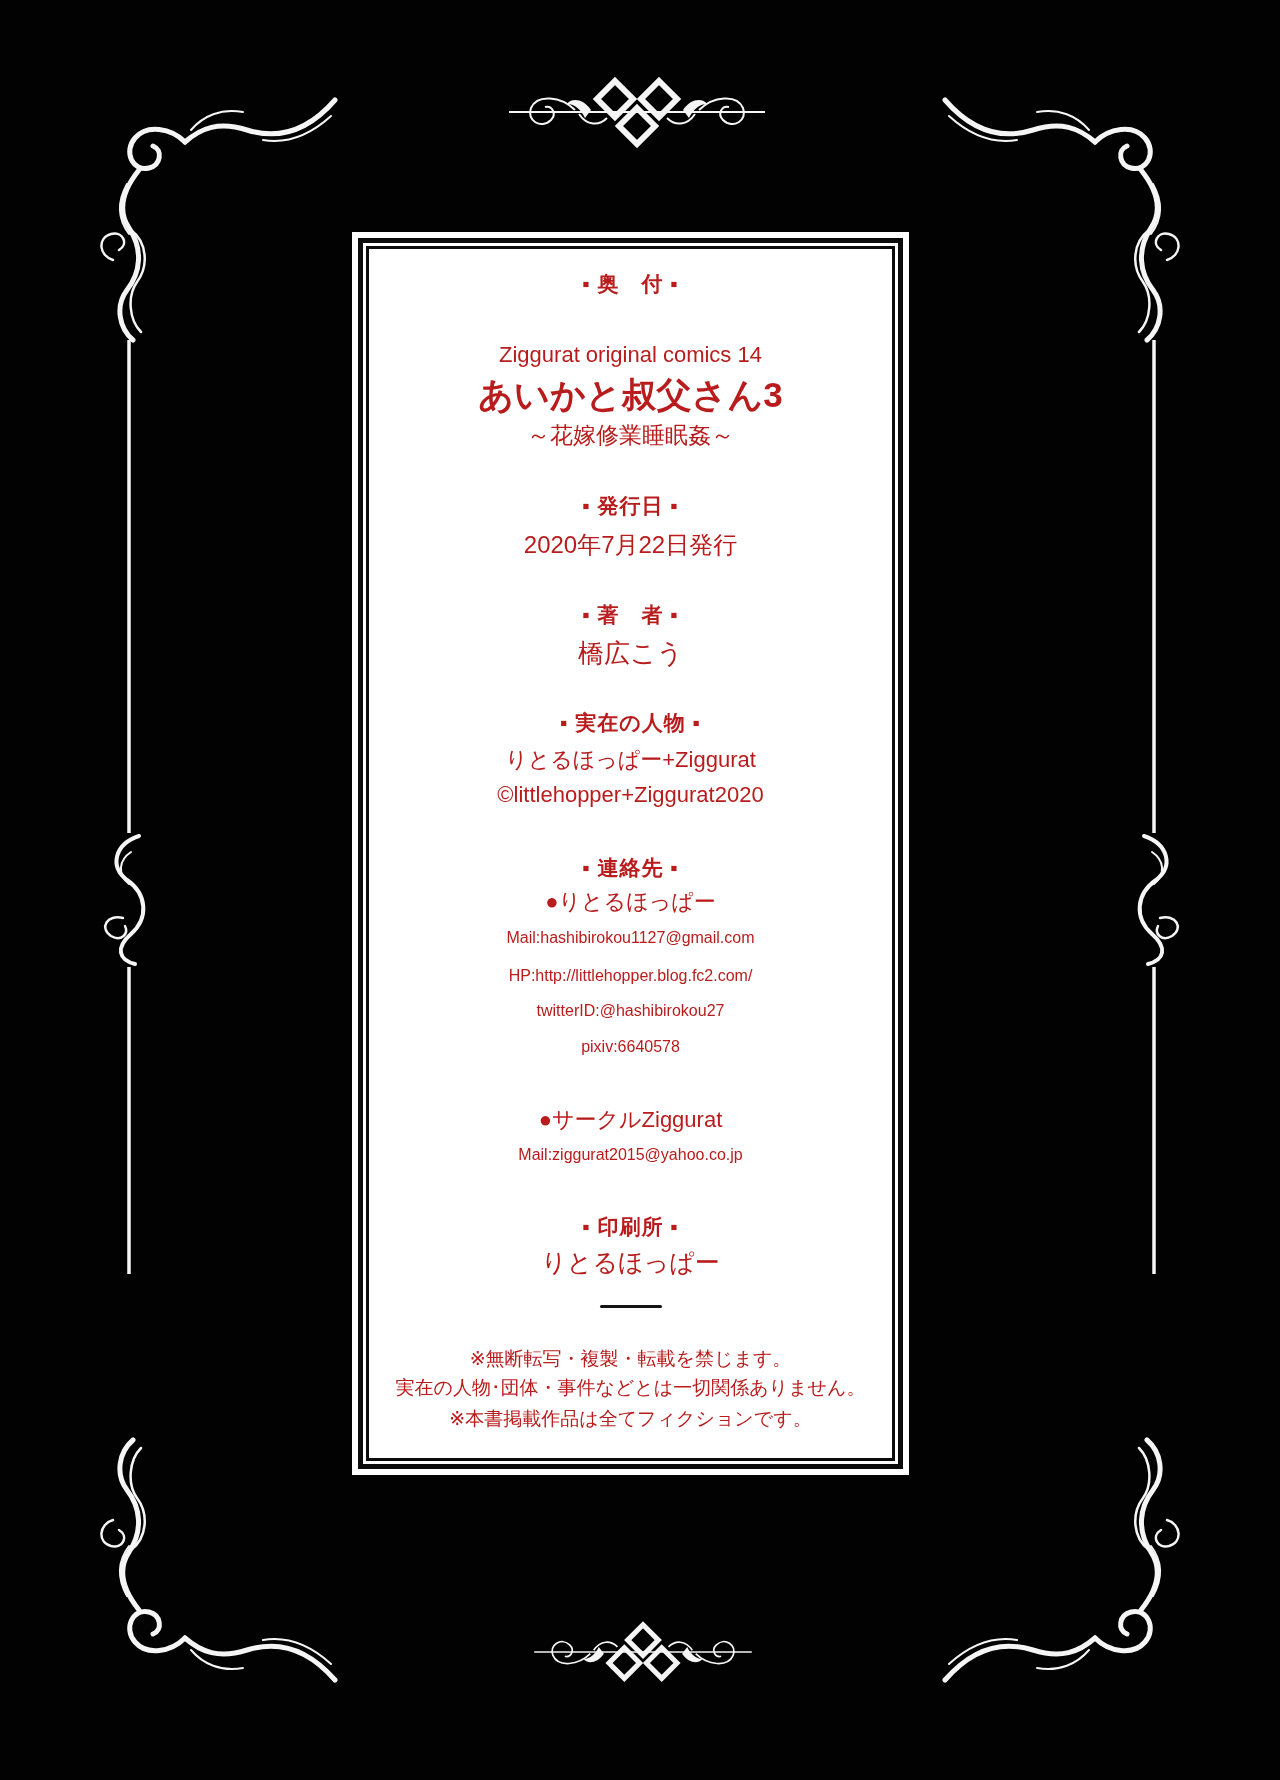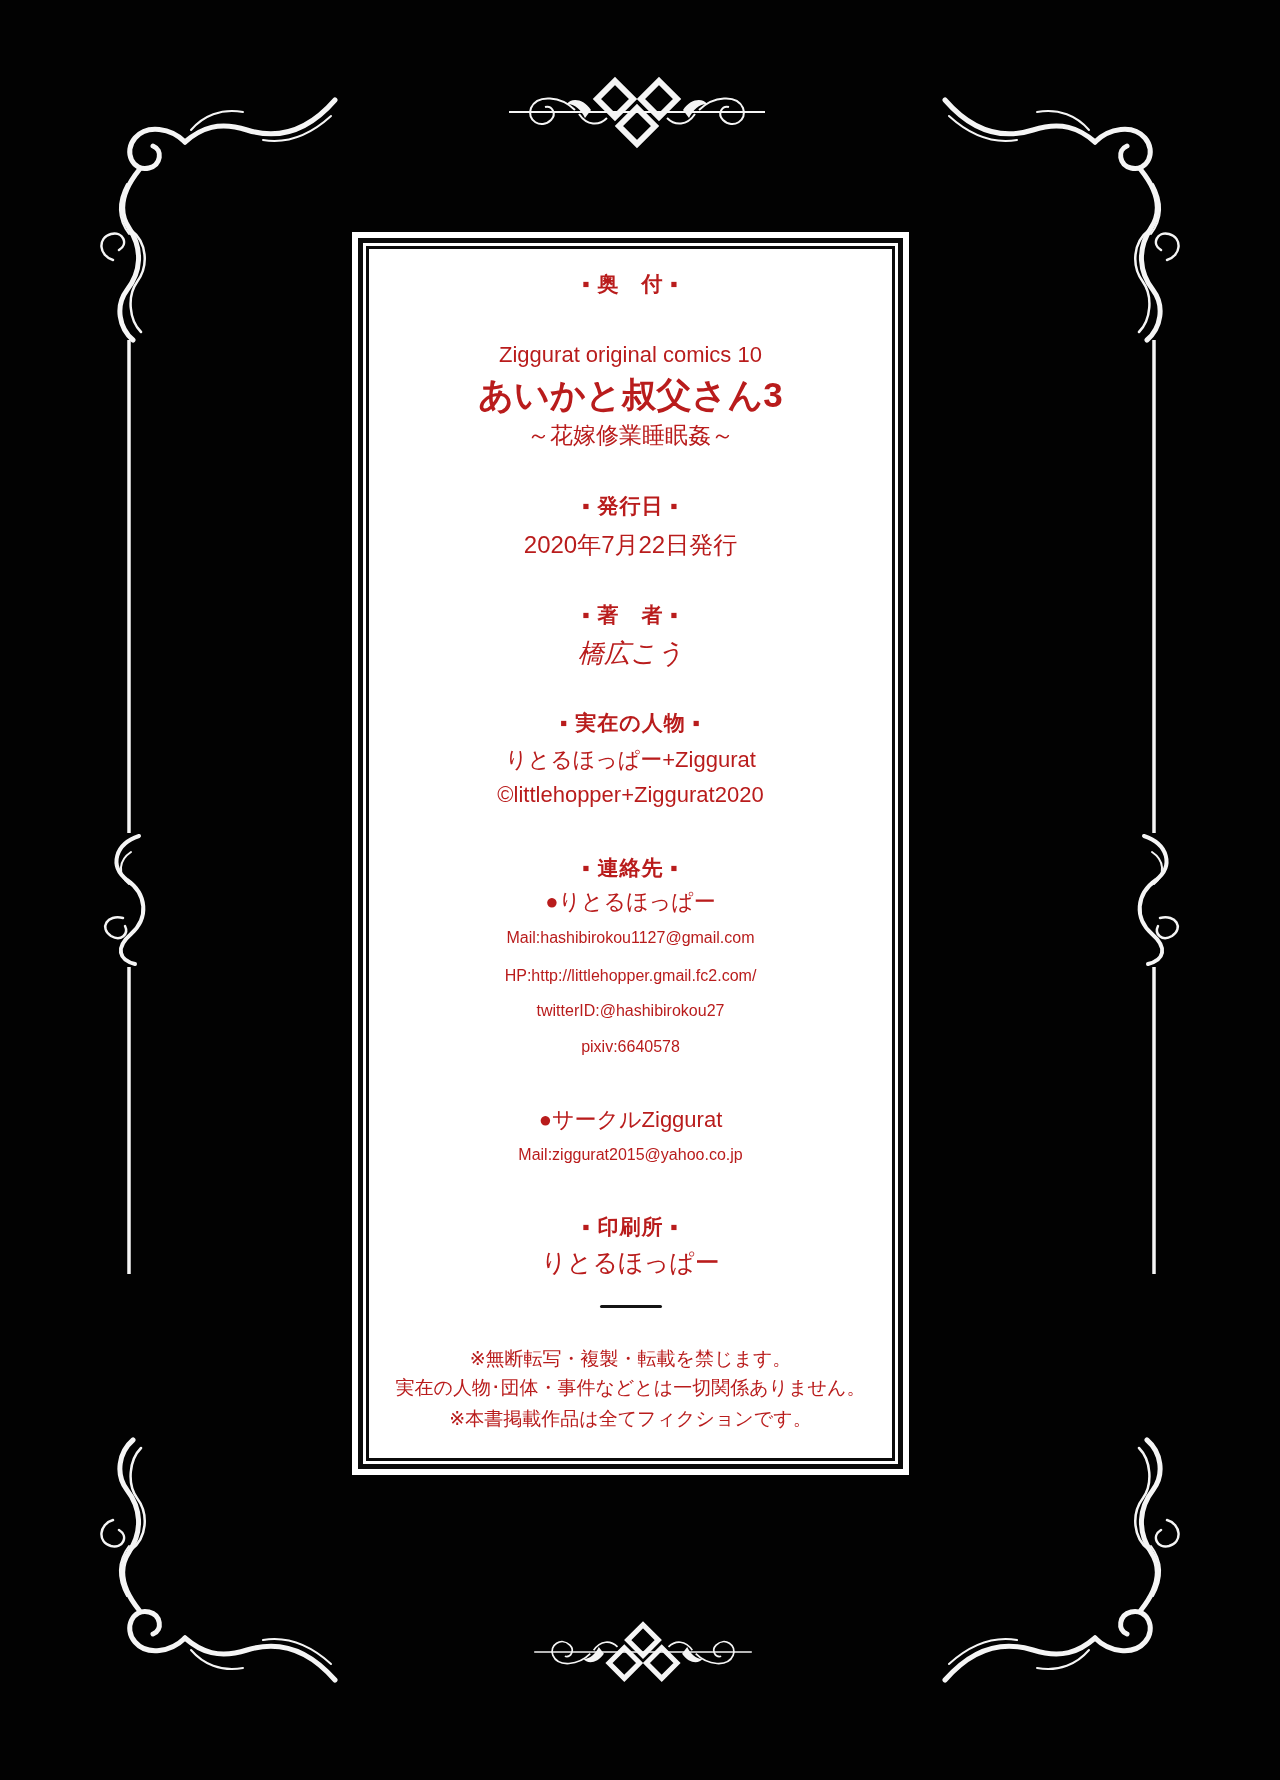--- a/index.html
+++ b/index.html
@@ -33,21 +33,21 @@
   .content div { white-space:nowrap; }
 
   .hsec     { font-size:21px; line-height:26px; font-weight:600; letter-spacing:1px; }
   .series   { font-size:22px; line-height:26px; margin-top:45px; font-weight:400; }
   .title    { font-size:35px; line-height:44px; margin-top:5px;  font-weight:600; }
   .subtitle { font-size:23px; line-height:30px; margin-top:3px;  font-weight:500; }
   .m-okuzuke{ margin-top:22px; }
   .m-publish{ margin-top:43px; }
   .date     { font-size:24px; line-height:30px; margin-top:11px; font-weight:500; }
   .m-author { margin-top:42px; }
-  .author   { font-size:26px; line-height:32px; margin-top:9px;  font-weight:500;font-style:italic; }
+  .author   { font-size:26px; line-height:32px; margin-top:9px;  font-weight:500; }
   .m-circle { margin-top:41px; }
   .circle   { font-size:22px; line-height:28px; margin-top:10px; font-weight:500; }
   .copyrt   { font-size:22px; line-height:28px; margin-top:7px;  font-weight:400; }
   .m-contact{ margin-top:46px; }
   .cname    { font-size:22px; line-height:28px; margin-top:7px;  font-weight:500; }
   .cdetail  { font-size:16px; line-height:26px; font-weight:400; }
   .mt9 { margin-top:9px; } .mt12 { margin-top:12px; } .mt10 { margin-top:10px; }
   .mt8 { margin-top:8px; }
   .cname2   { margin-top:46px; }
   .m-printer{ margin-top:46px; }
@@ -110,38 +110,38 @@
     <use href="#sswirl" transform="translate(1154,900) scale(-1,1)"></use>
   </svg>
 
   <div class="box">
     <div class="frame-mid">
       <div class="frame-inner">
         <div class="content">
 
           <div class="hsec m-okuzuke">▪ 奥　付 ▪</div>
 
-          <div class="series">Ziggurat original comics 10</div>
+          <div class="series">Ziggurat original comics 14</div>
           <div class="title">あいかと叔父さん3</div>
           <div class="subtitle">～花嫁修業睡眠姦～</div>
 
           <div class="hsec m-publish">▪ 発行日 ▪</div>
           <div class="date">2020年7月22日発行</div>
 
           <div class="hsec m-author">▪ 著　者 ▪</div>
           <div class="author">橋広こう</div>
 
           <div class="hsec m-circle">▪ 実在の人物 ▪</div>
           <div class="circle">りとるほっぱー+Ziggurat</div>
           <div class="copyrt">©littlehopper+Ziggurat2020</div>
 
           <div class="hsec m-contact">▪ 連絡先 ▪</div>
           <div class="cname">●りとるほっぱー</div>
           <div class="cdetail mt9">Mail:hashibirokou1127@gmail.com</div>
-          <div class="cdetail mt12">HP:http://littlehopper.gmail.fc2.com/</div>
+          <div class="cdetail mt12">HP:http://littlehopper.blog.fc2.com/</div>
           <div class="cdetail mt9">twitterID:@hashibirokou27</div>
           <div class="cdetail mt10">pixiv:6640578</div>
 
           <div class="cname cname2">●サークルZiggurat</div>
           <div class="cdetail mt8">Mail:ziggurat2015@yahoo.co.jp</div>
 
           <div class="hsec m-printer">▪ 印刷所 ▪</div>
           <div class="printer">りとるほっぱー</div>
 
           <div class="divider"></div>

